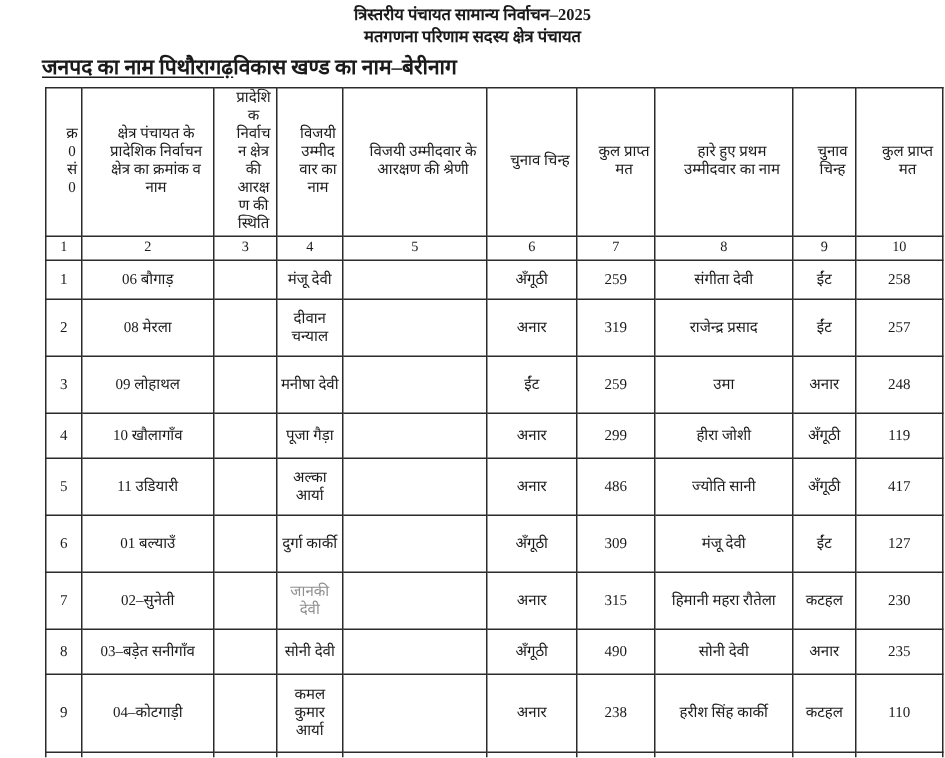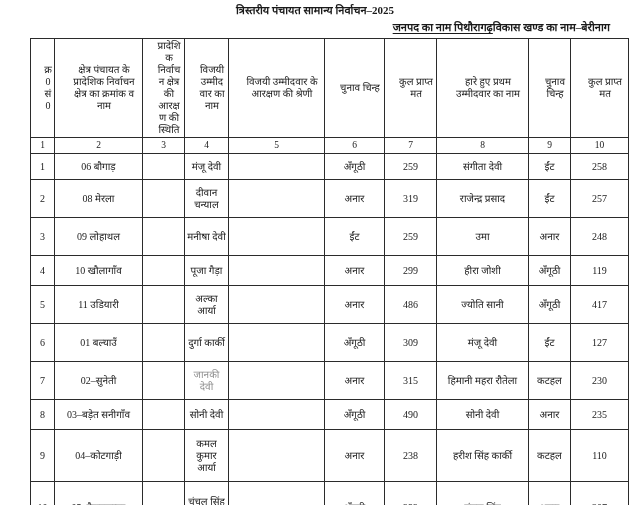--- a/index.html
+++ b/index.html
@@ -7,22 +7,22 @@
     width:630px; height:505px;
     font-family:"Liberation Serif", "DejaVu Sans", serif;
     color:#1a1a1a;
     -webkit-font-smoothing:antialiased;
   }
   .page { position:relative; width:630px; height:505px; overflow:hidden; background:#ffffff; }
 
   .titles { text-align:center; padding-top:3px; font-weight:bold; font-size:11px; line-height:15px; }
 
   .subheader {
-    display:flex; justify-content:flex-end; align-items:flex-end;
-    font-size:11px; font-weight:bold;
+    display:flex; justify-content:flex-start; align-items:flex-end;
+    font-size:14px; font-weight:bold;
     margin:1px 20px 0 28px;
   }
   .district { text-decoration:underline; text-underline-offset:2px; }
 
   table.results {
     border-collapse:collapse; table-layout:fixed;
     width:598px; margin:4px 0 0 30px;
   }
   th, td {
     border:1px solid #2b2b2b;
@@ -48,20 +48,21 @@
   
   tbody tr:nth-child(7) td:nth-child(4) { color:#8f8f8f; }
 </style>
 </head>
 <body>
 
 <div class="page">
 
   <div class="titles">
     <div>त्रिस्तरीय पंचायत सामान्य निर्वाचन–2025</div>
+    <div>मतगणना परिणाम सदस्य क्षेत्र पंचायत</div>
   </div>
 
   <div class="subheader">
     <span class="district">जनपद का नाम पिथौरागढ़</span>
     <span>विकास खण्ड का नाम–बेरीनाग</span>
   </div>
 
   <table class="results">
     <colgroup>
       <col style="width:24px">

